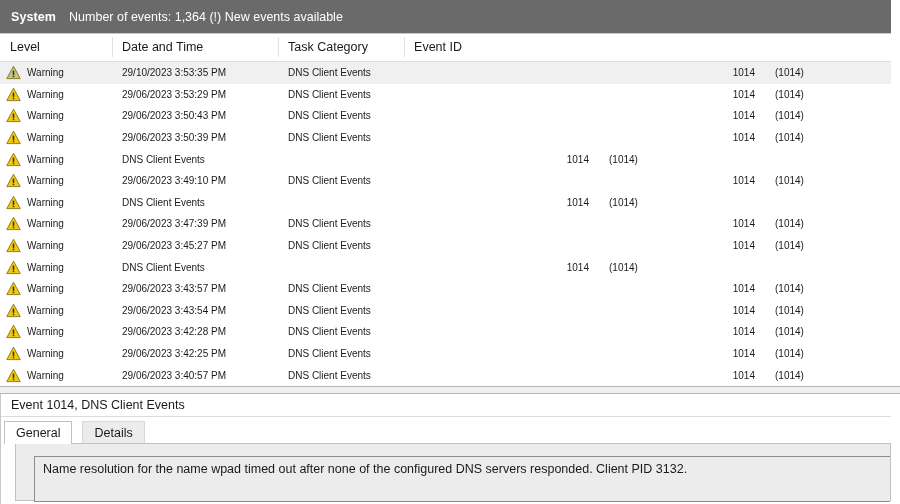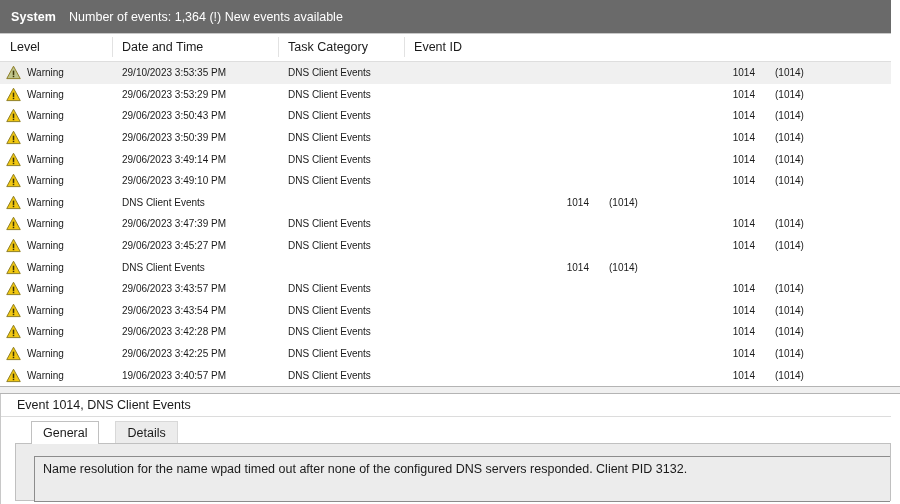--- a/index.html
+++ b/index.html
@@ -145,32 +145,32 @@
   .detail-pane-rightpad {
     position: absolute;
     left: 891px; top: 394px;
     width: 9px; height: 110px;
     background: #ffffff;
   }
   .detail-title {
     height: 23px;
     display: flex;
     align-items: center;
-    padding-left: 16px;
+    padding-left: 10px;
     font-size: 12.5px;
     color: #1a1a1a;
     border-bottom: 1px solid #dcdcdc;
     background: #ffffff;
   }
 
   .tabstrip {
     position: relative;
     height: 24px;
     margin-top: 3px;
-    padding-left: 30px;
+    padding-left: 3px;
     display: flex;
     align-items: flex-end;
     font-size: 12.5px;
   }
   .tab {
     height: 23px;
     padding: 0 11px;
     display: flex;
     align-items: center;
     color: #1a1a1a;
@@ -180,21 +180,21 @@
     position: relative;
   }
   .tab.active {
     background: #ffffff;
     border-color: #c0c0c0;
     z-index: 2;
   }
   .tab.inactive {
     background: #ececec;
     border-color: #d8d8d8;
-    margin-left: 16px;
+    margin-left: 10px;
   }
 
   .tab-body {
     position: relative;
     margin-left: 14px;
     margin-right: 0px;
     height: 58px;
     background: #ececec;
     border: 1px solid #c0c0c0;
     border-top: 1px solid #c0c0c0;
@@ -301,21 +301,20 @@
         </div>
         <div class="row">
           <div class="cell c-level">
             <svg class="warn-icon" viewBox="0 0 16 16">
               <path d="M8 1.3 L15.2 14.5 L0.8 14.5 Z" fill="#f2c811" stroke="#8a7a20" stroke-width="1" stroke-linejoin="round"></path>
               <rect x="7.2" y="6" width="1.6" height="4.6" fill="#3a3205"></rect>
               <rect x="7.2" y="11.4" width="1.6" height="1.6" fill="#3a3205"></rect>
             </svg>
             <span>Warning</span>
           </div>
-          <div class="cell c-date">29/06/2023 3:49:14 PM</div>
           <div class="cell c-src">DNS Client Events</div>
           <div class="cell c-eid">1014</div>
           <div class="cell c-task">(1014)</div>
         </div>
         <div class="row">
           <div class="cell c-level">
             <svg class="warn-icon" viewBox="0 0 16 16">
               <path d="M8 1.3 L15.2 14.5 L0.8 14.5 Z" fill="#f2c811" stroke="#8a7a20" stroke-width="1" stroke-linejoin="round"></path>
               <rect x="7.2" y="6" width="1.6" height="4.6" fill="#3a3205"></rect>
               <rect x="7.2" y="11.4" width="1.6" height="1.6" fill="#3a3205"></rect>
@@ -439,21 +438,21 @@
         </div>
         <div class="row">
           <div class="cell c-level">
             <svg class="warn-icon" viewBox="0 0 16 16">
               <path d="M8 1.3 L15.2 14.5 L0.8 14.5 Z" fill="#f2c811" stroke="#8a7a20" stroke-width="1" stroke-linejoin="round"></path>
               <rect x="7.2" y="6" width="1.6" height="4.6" fill="#3a3205"></rect>
               <rect x="7.2" y="11.4" width="1.6" height="1.6" fill="#3a3205"></rect>
             </svg>
             <span>Warning</span>
           </div>
-          <div class="cell c-date">19/06/2023 3:40:57 PM</div>
+          <div class="cell c-date">29/06/2023 3:40:57 PM</div>
           <div class="cell c-src">DNS Client Events</div>
           <div class="cell c-eid">1014</div>
           <div class="cell c-task">(1014)</div>
         </div>
       </div>
   </div>
   <div class="list-panel-rightpad"></div>
 
   <div class="splitter"></div>
 

